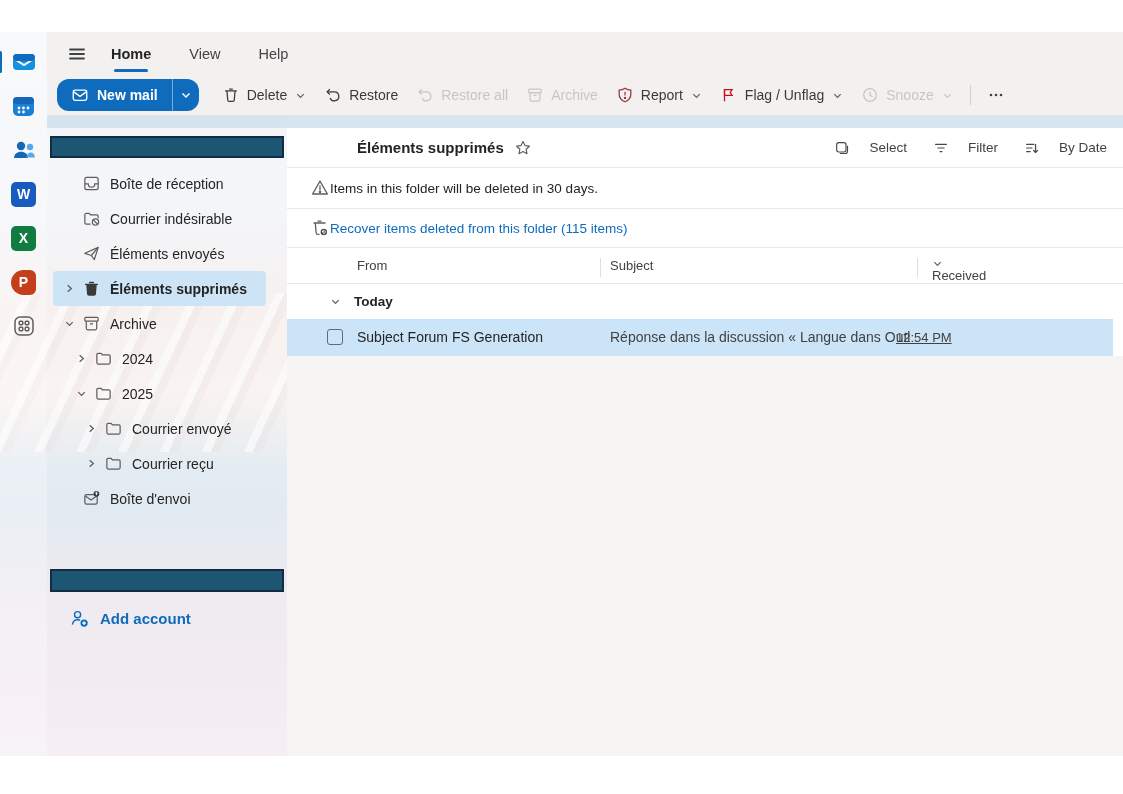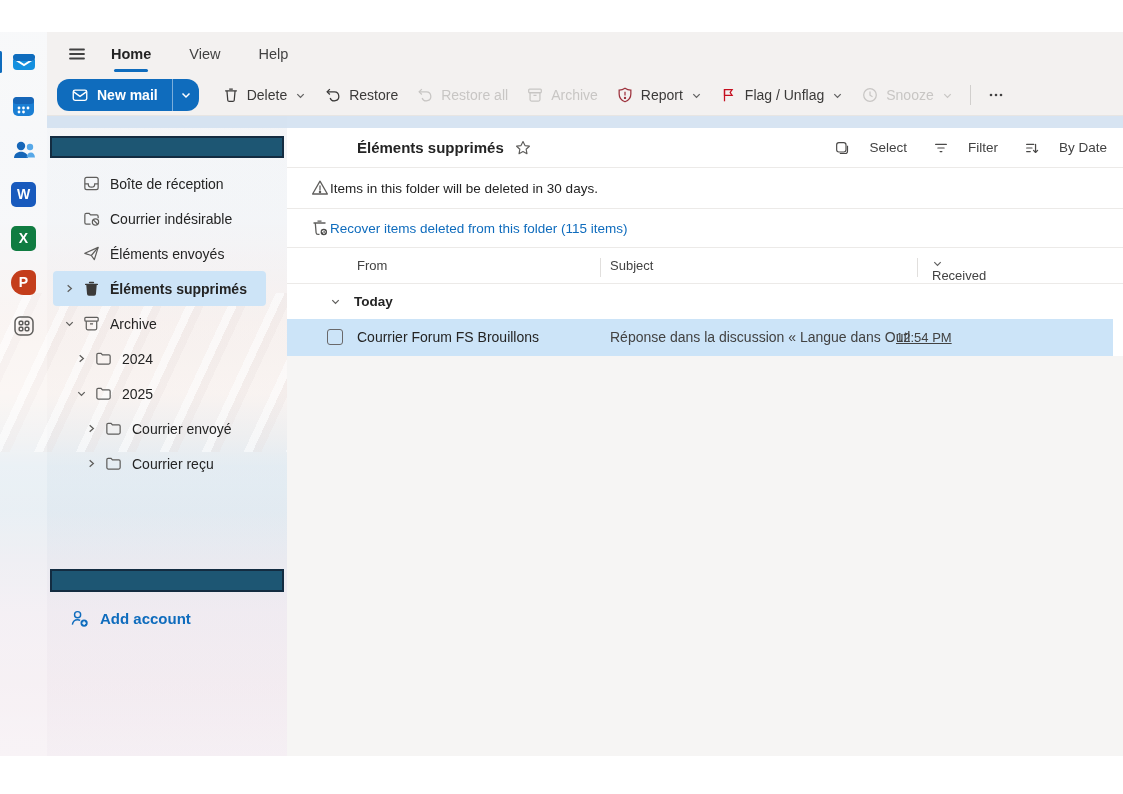--- a/index.html
+++ b/index.html
@@ -418,20 +418,32 @@
                 </svg>
             </span>
             <span class="ficon">
               <svg width="19" height="19" viewBox="0 0 20 20" fill="none" stroke="#5f5e5c" stroke-width="1.3">
                   <path d="M3 5.8a1.3 1.3 0 0 1 1.3-1.3h3.1l1.5 1.8h6.8A1.3 1.3 0 0 1 17 7.6v6.6a1.6 1.6 0 0 1-1.6 1.6H4.6A1.6 1.6 0 0 1 3 14.2z"></path>
                 </svg>
             </span>
             <span>Courrier reçu</span>
           </div>
 
+          <div class="f-row ind1">
+            <span class="chevslot"></span>
+            <span class="ficon">
+              <svg width="19" height="19" viewBox="0 0 20 20" fill="none" stroke="#5f5e5c" stroke-width="1.3">
+                  <rect x="3" y="6" width="13" height="10" rx="1.8"></rect>
+                  <path d="M3.2 7.2l6.3 4.3 6.3-4.3"></path>
+                  <circle cx="15.2" cy="5" r="3" fill="#3b3a39" stroke="none"></circle>
+                  <path d="M15.2 6.5v-3M13.9 4.6l1.3-1.2 1.3 1.2" stroke="#fff" stroke-width="1"></path>
+                </svg>
+            </span>
+            <span>Boîte d'envoi</span>
+          </div>
         </div>
 
         <div class="redact r2"></div>
 
         <div class="addaccount">
           <span class="ic">
             <svg width="21" height="21" viewBox="0 0 22 22" fill="none" stroke="#0f6cbd" stroke-width="1.5">
                 <circle cx="9" cy="7" r="3.2"></circle>
                 <path d="M3.5 17.5c.5-3.4 2.7-5.2 5.5-5.2 1 0 1.9.2 2.7.6"></path>
                 <circle cx="15.8" cy="15.8" r="3.8" fill="#0f6cbd" stroke="none"></circle>
@@ -518,21 +530,21 @@
           <span class="ic">
             <svg width="11" height="11" viewBox="0 0 12 12" fill="none" stroke="#5f5e5c" stroke-width="1.4">
                 <path d="M2.5 4.5L6 8l3.5-3.5"></path>
               </svg>
           </span>
           <span class="group-label">Today</span>
         </div>
 
         <div class="msg">
           <span class="checkbox"></span>
-          <span class="m-from">Courrier Forum FS Brouillons</span>
+          <span class="m-from">Subject Forum FS Generation</span>
           <span class="m-subject">Réponse dans la discussion « Langue dans Outl...</span>
           <span class="m-time">12:54 PM</span>
         </div>
 
         <div class="filler"></div>
       </main>
     </div>
   </div>
 </div>
 

